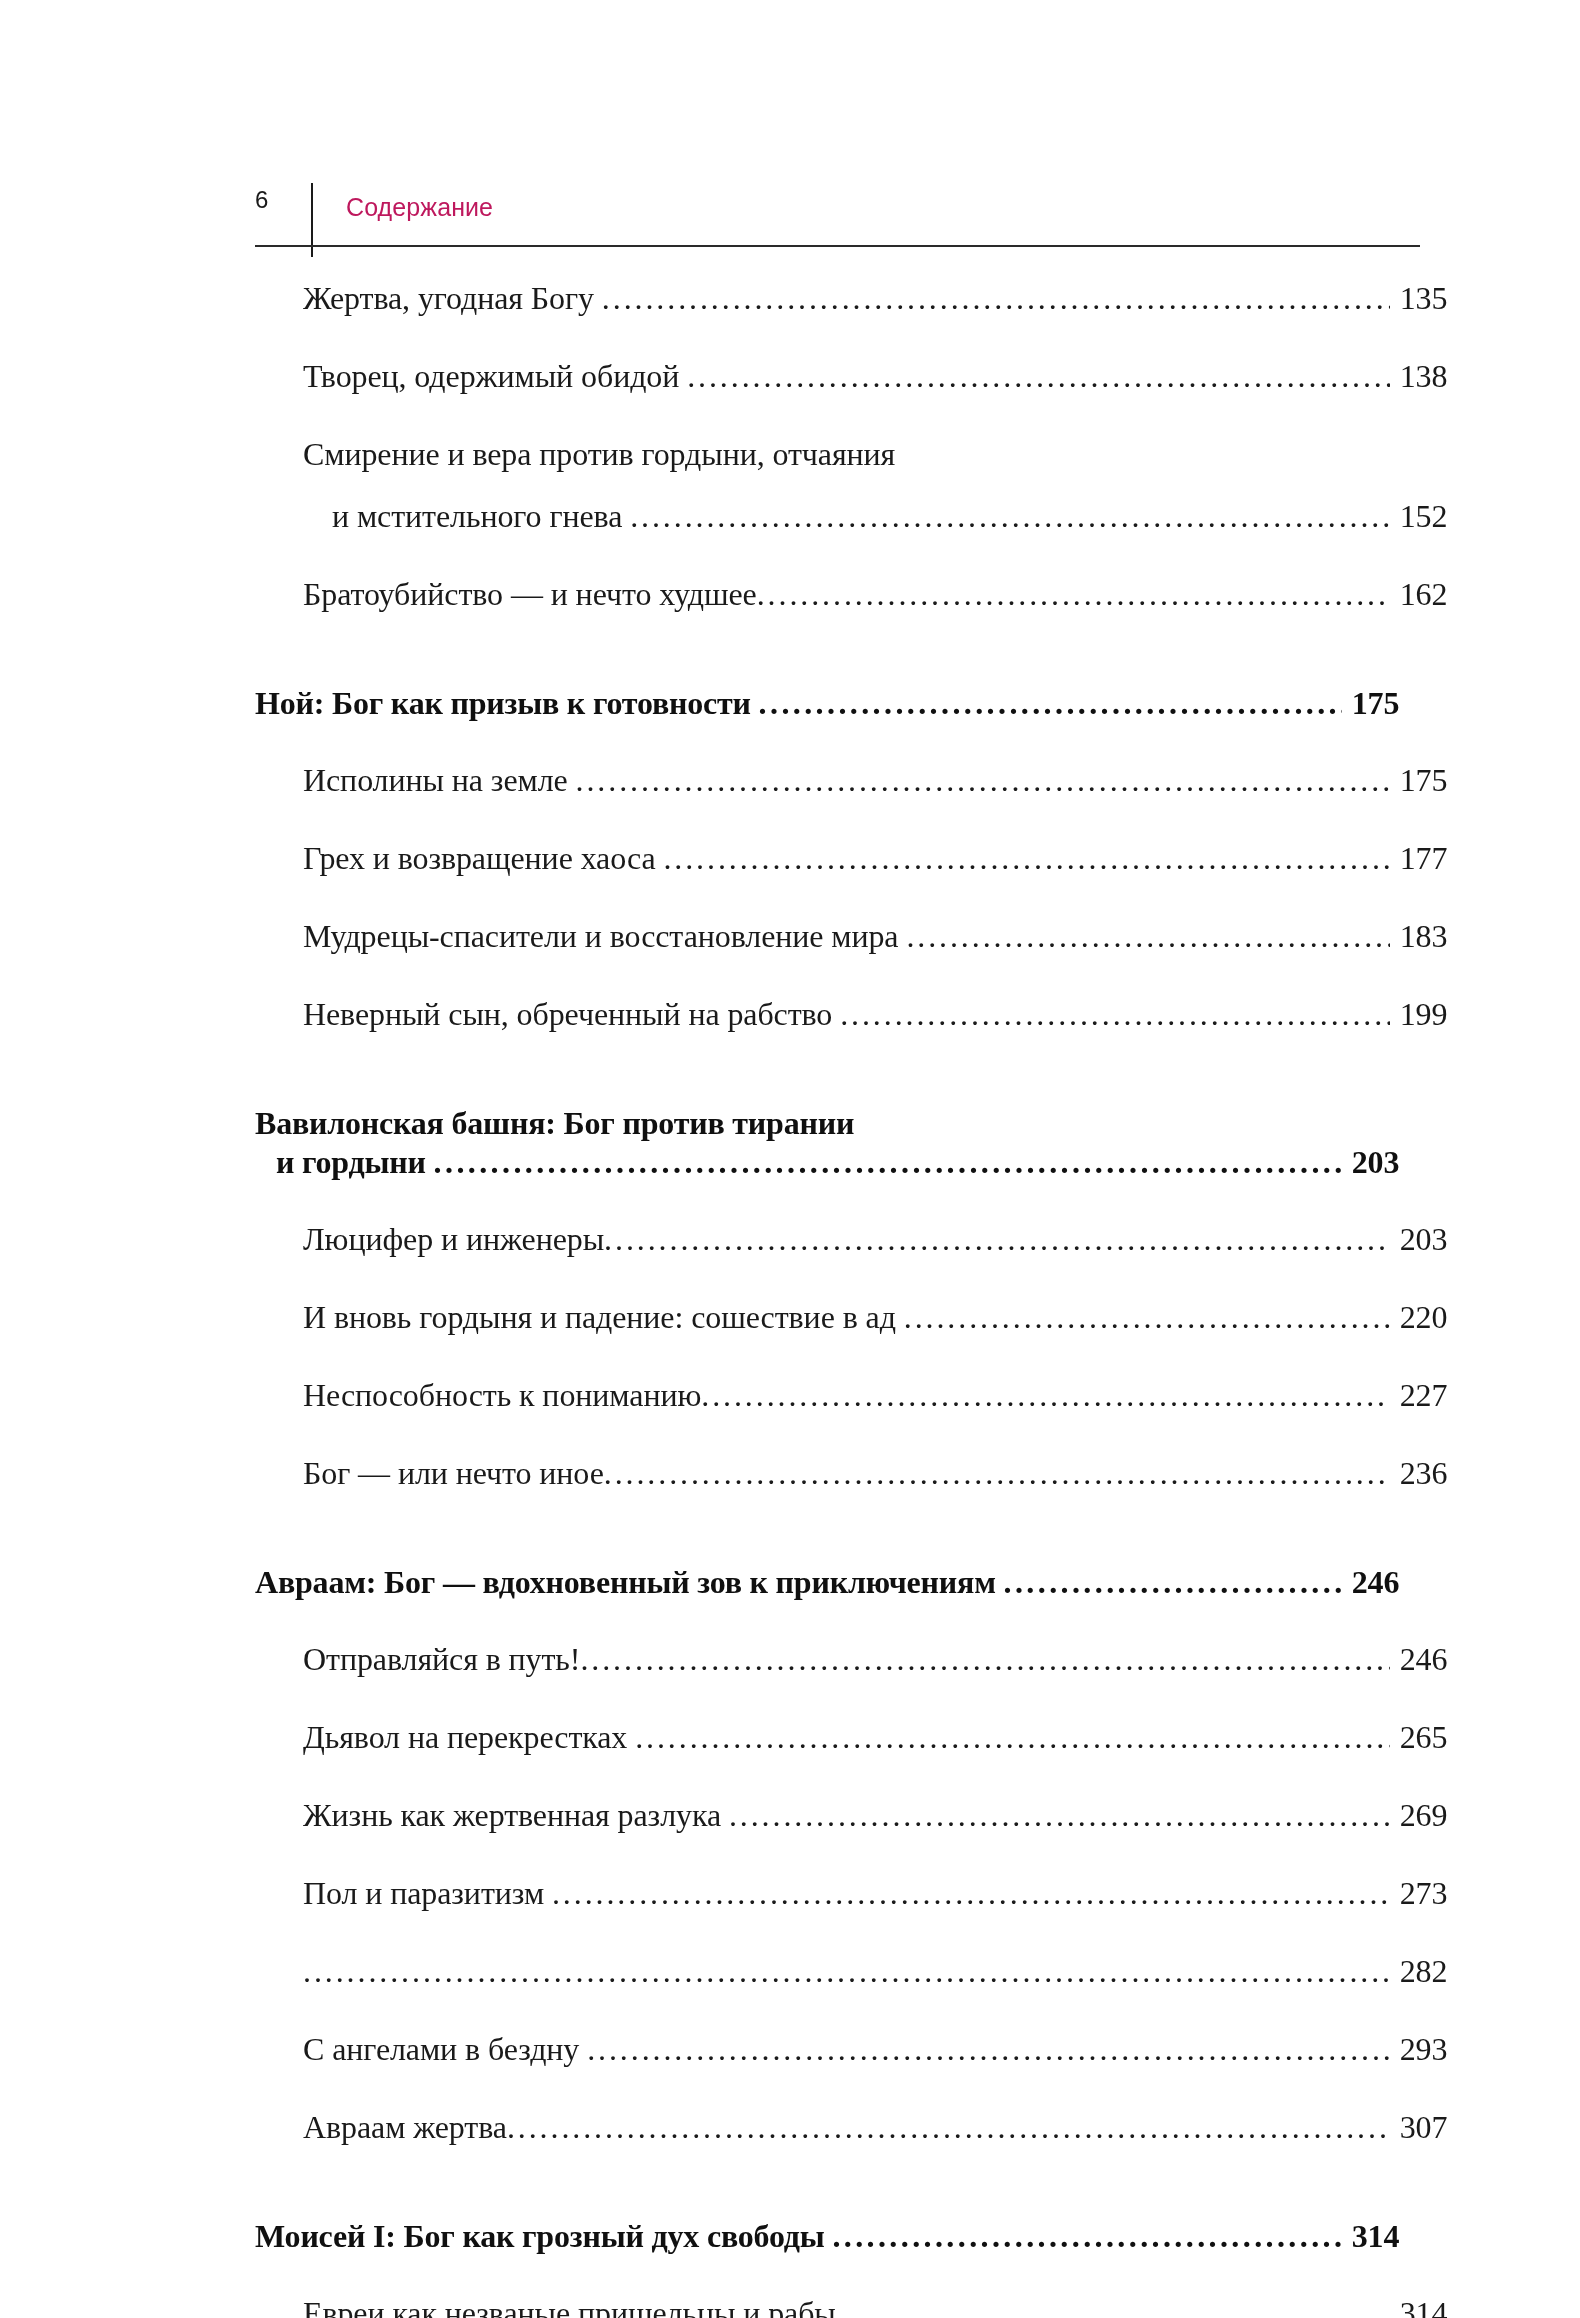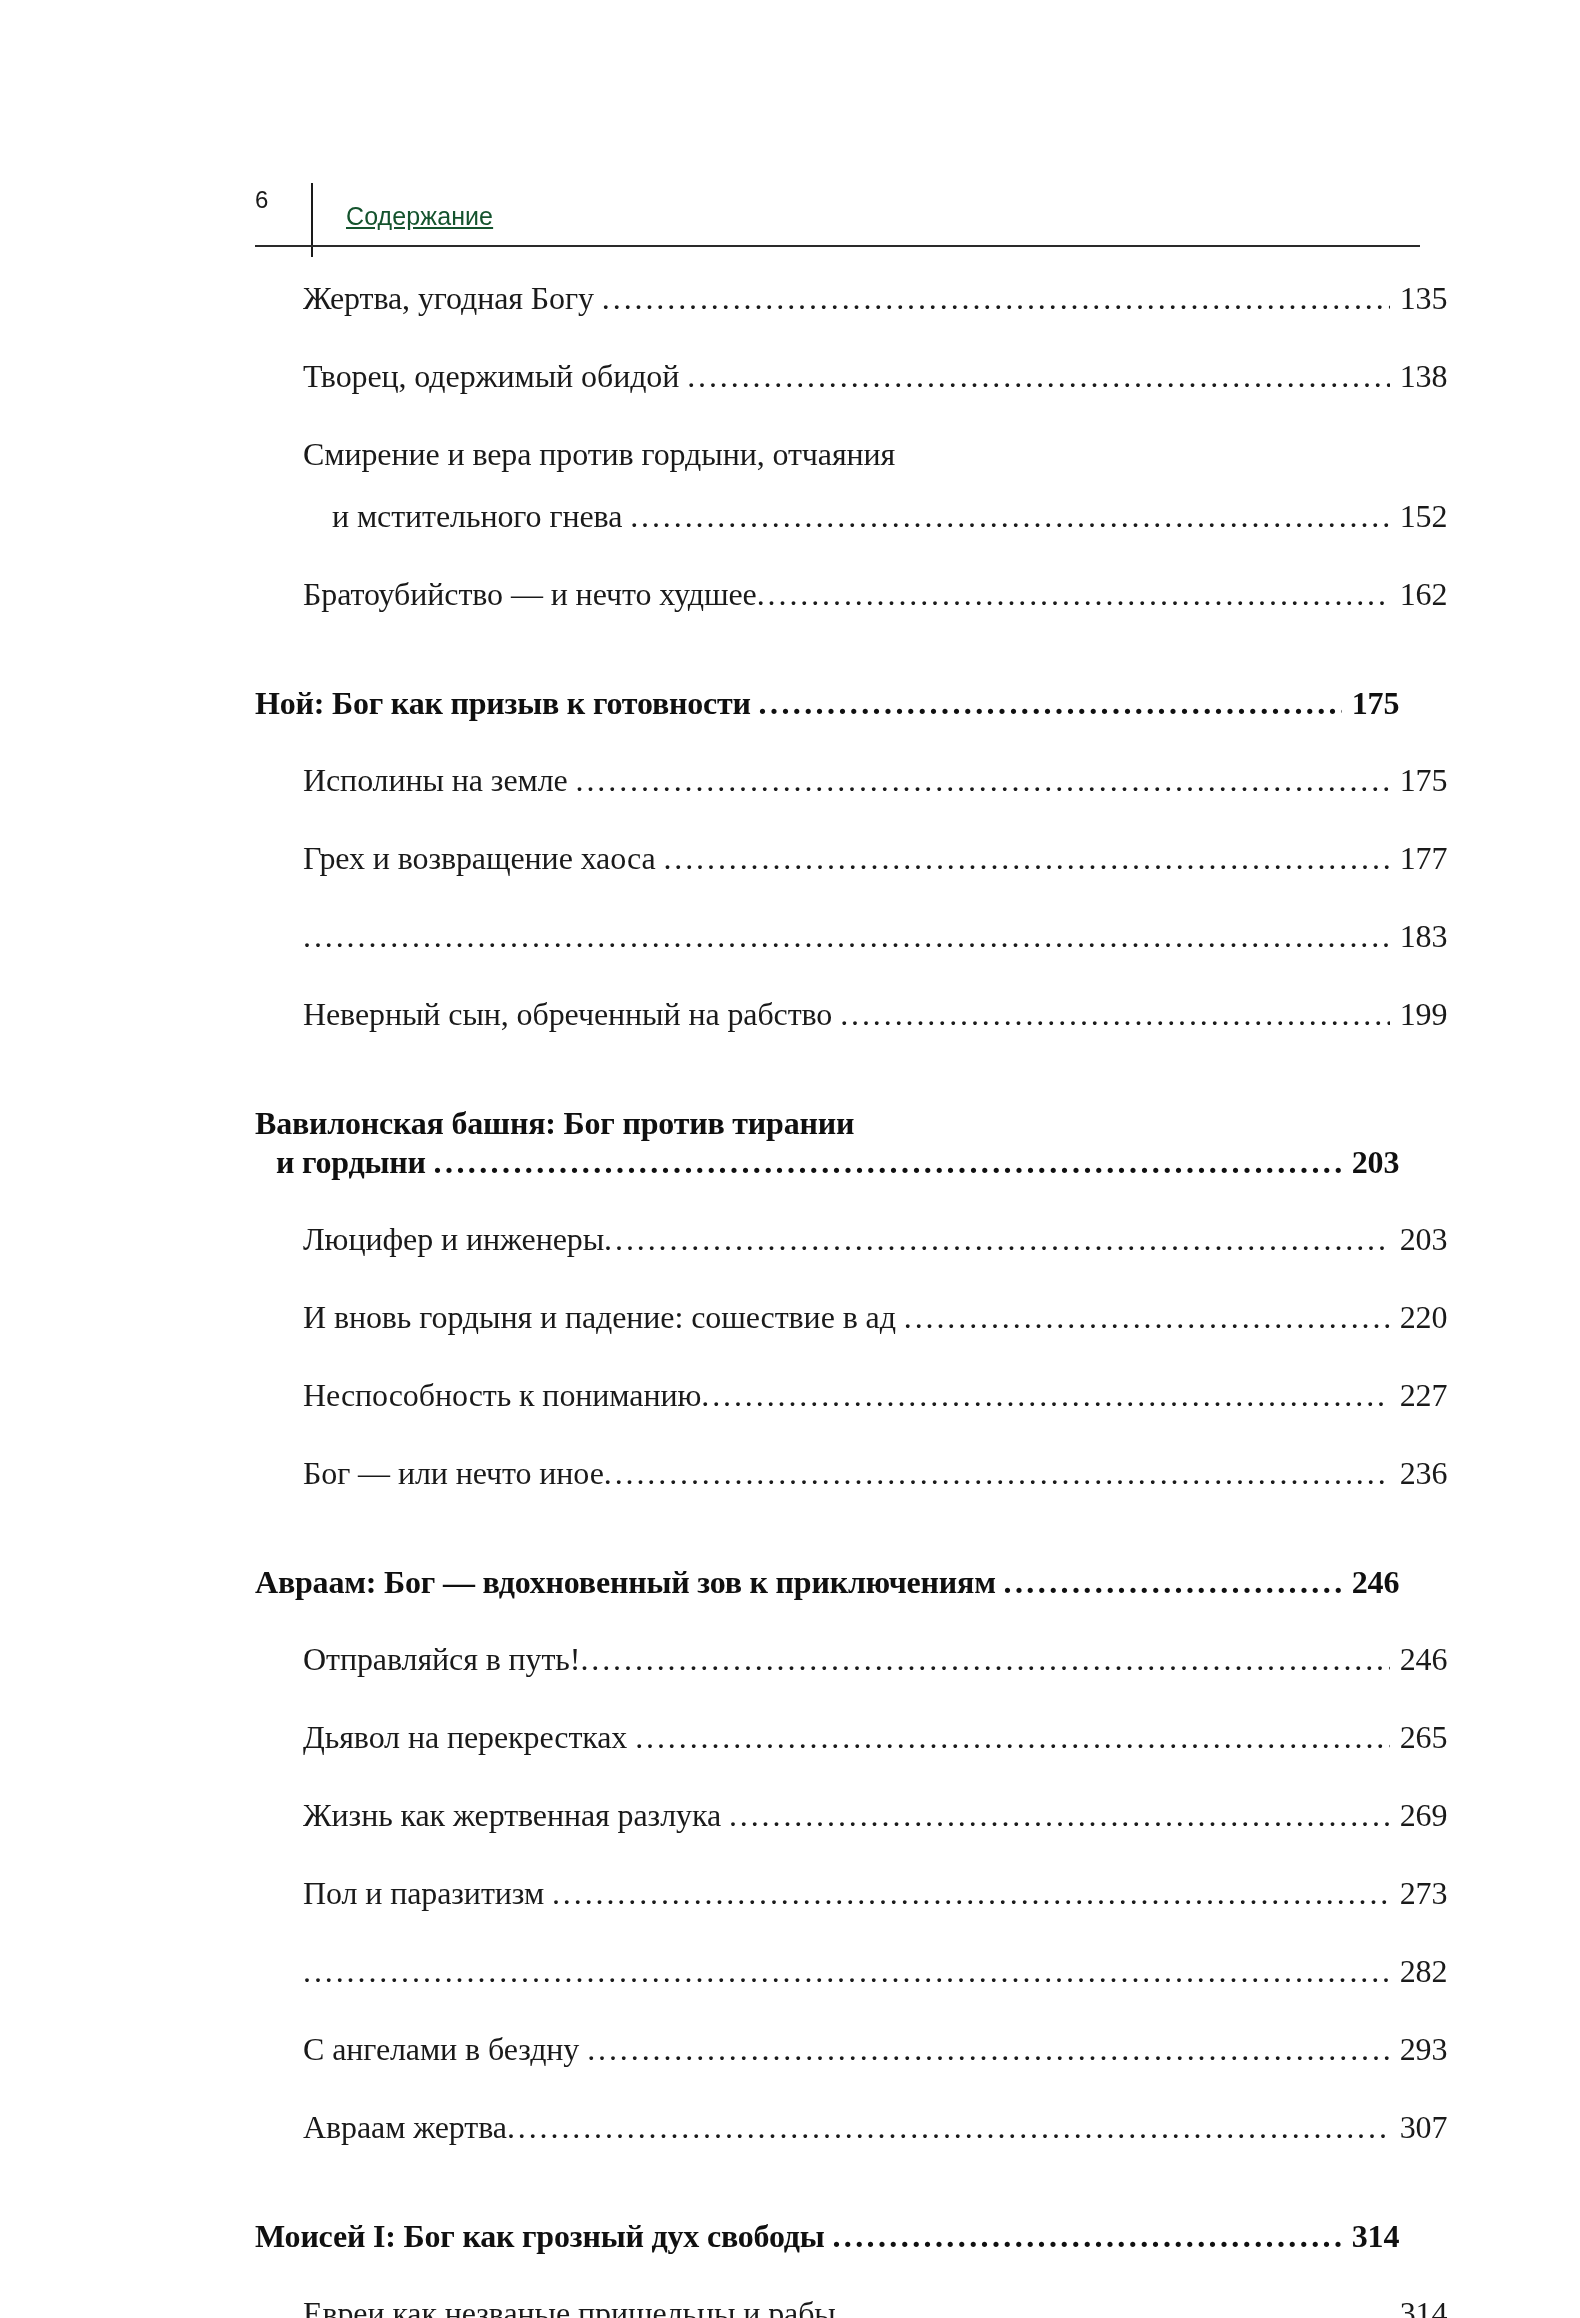--- a/index.html
+++ b/index.html
@@ -40,28 +40,27 @@
     position: absolute;
     left: 56px;
     top: 0px;
     width: 2.4px;
     height: 74px;
     background: #1a1a1a;
   }
   .runhead .runtitle {
     position: absolute;
     left: 91px;
-    top: 20px;
+    top: 11px;
     font-family: "Liberation Sans", "DejaVu Sans", sans-serif;
     font-size: 25px;
     line-height: 1.1;
-    color: #14532d;
+    color: #be185d;
     white-space: nowrap;
     letter-spacing: 0.1px;
-    text-decoration: underline;
   }
   .runhead .hrule {
     position: absolute;
     left: 0;
     top: 62px;
     width: 1165px;
     height: 2.4px;
     background: #2a2a2a;
   }
 
@@ -211,20 +210,21 @@
         <div class="entry chapter">
           <div class="row">
             <span class="txt">Грех и возвращение хаоса </span>
             <span class="leader">............................................................................................................................................................................................................................</span>
             <span class="pg">177</span>
           </div>
         </div>
         <div class="sp-chapter"></div>
         <div class="entry chapter">
           <div class="row">
+            <span class="txt">Мудрецы-спасители и восстановление мира </span>
             <span class="leader">............................................................................................................................................................................................................................</span>
             <span class="pg">183</span>
           </div>
         </div>
         <div class="sp-chapter"></div>
         <div class="entry chapter">
           <div class="row">
             <span class="txt">Неверный сын, обреченный на рабство </span>
             <span class="leader">............................................................................................................................................................................................................................</span>
             <span class="pg">199</span>

